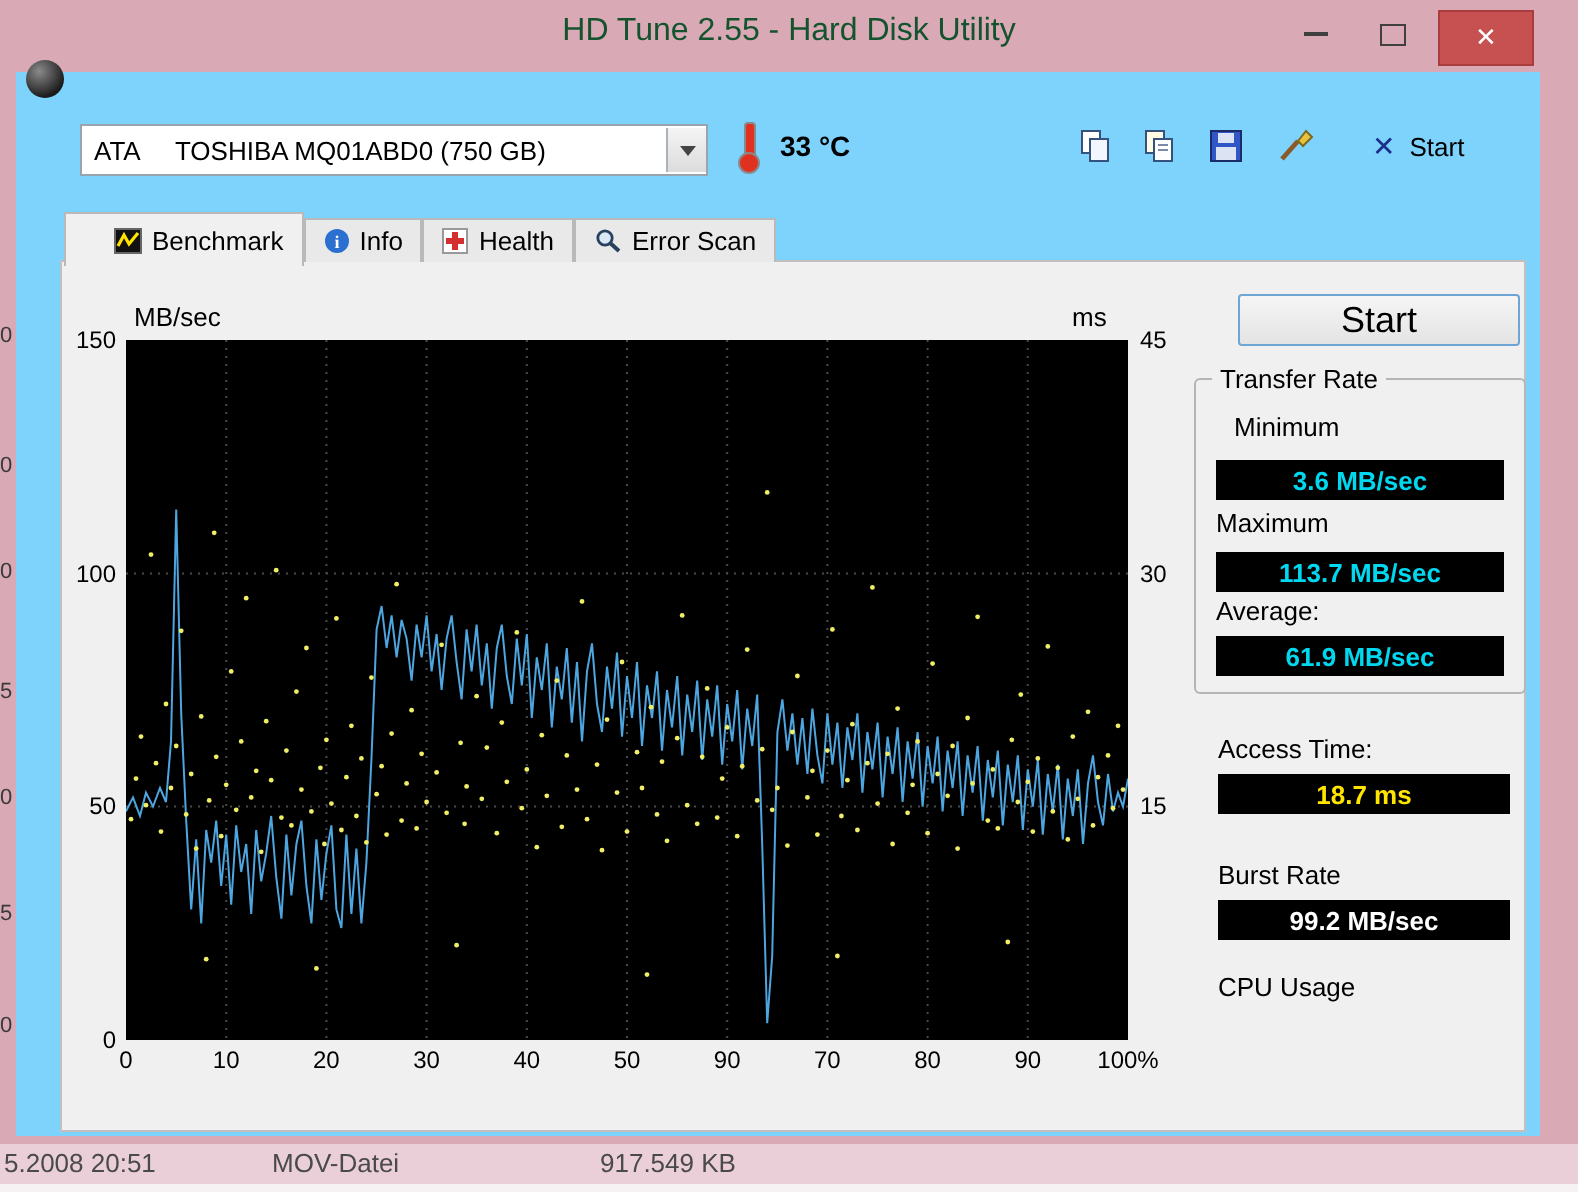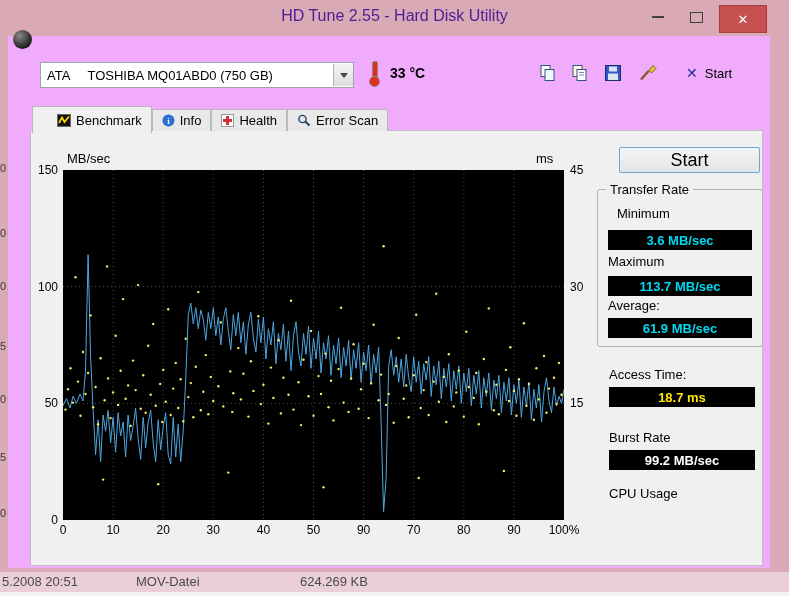--- a/index.html
+++ b/index.html
@@ -10,32 +10,32 @@
   #left-fragments{position:absolute;left:0;top:0;width:9px;height:596px;overflow:hidden;z-index:0;}
   #left-fragments span{position:absolute;left:0;font-size:11px;color:#3a3a3a;}
   .bg-bottom-row{position:absolute;left:0;top:572px;width:100%;height:20px;background:#eacfd8;
                  font-size:13px;color:#4a4a4a;z-index:0;}
   .bg-bottom-row span{position:absolute;top:2px;white-space:nowrap;}
   .bg-date{left:2px;} .bg-type{left:136px;} .bg-size{left:300px;}
   .bg-bottom-white{position:absolute;left:0;bottom:0;width:100%;height:4px;background:#f6f1f3;z-index:0;}
 
   
   .titlebar{position:absolute;left:0;top:0;width:100%;height:36px;z-index:2;}
-  .title{position:absolute;left:50%;top:7px;transform:translateX(-50%);font-size:16px;color:#4c1d95;white-space:nowrap;}
+  .title{position:absolute;left:50%;top:7px;transform:translateX(-50%);font-size:16px;color:#14532d;white-space:nowrap;}
   .winbtns{position:absolute;right:22px;top:5px;display:flex;gap:8px;align-items:flex-start;}
   .wb{display:flex;align-items:center;justify-content:center;cursor:default;}
   .wb.min,.wb.max{width:30px;height:24px;}
   .glyph-min{display:block;width:12px;height:0;border-top:2px solid #404040;}
   .glyph-max{display:block;width:11px;height:9px;border:1.5px solid #404040;background:transparent;}
   .wb.close{width:46px;height:26px;background:#c75050;border:1px solid #a93d3d;color:#fff;font-size:13px;}
   .app-icon{position:absolute;left:13px;top:30px;width:19px;height:19px;border-radius:50%;z-index:3;
             background:radial-gradient(circle at 35% 30%, #8a8a8a, #1b1b1b 72%);}
 
   
-  .client{position:absolute;left:8px;top:36px;width:762px;height:532px;background:#f0abfc;z-index:1;}
+  .client{position:absolute;left:8px;top:36px;width:762px;height:532px;background:#7dd3fc;z-index:1;}
 
   
   .combo{position:absolute;left:32px;top:26px;width:312px;height:24px;background:#fff;
          border:1px solid #9aa4ad;display:flex;align-items:center;}
   .combo-text{flex:1;padding-left:6px;font-size:13px;white-space:pre;overflow:hidden;}
   .combo-arrow{width:19px;height:22px;border-left:1px solid #aab2ba;background:linear-gradient(#f4f4f4,#dcdcdc);
                display:flex;align-items:center;justify-content:center;}
   .combo-arrow i{display:block;width:0;height:0;border-left:4px solid transparent;border-right:4px solid transparent;
                  border-top:5px solid #444;}
   .thermo{position:absolute;left:360px;top:25px;width:12px;height:27px;}
@@ -94,21 +94,21 @@
       <span style="top: 227px;">0</span>
       <span style="top: 280px;">0</span>
       <span style="top: 340px;">5</span>
       <span style="top: 393px;">0</span>
       <span style="top: 451px;">5</span>
       <span style="top: 507px;">0</span>
     </div>
   <div class="bg-bottom-row">
     <span class="bg-date">5.2008 20:51</span>
     <span class="bg-type">MOV-Datei</span>
-    <span class="bg-size">624.269 KB</span>
+    <span class="bg-size">917.549 KB</span>
   </div>
   <div class="bg-bottom-white"></div>
 
   <div class="titlebar">
     <span class="title">HD Tune 2.55 - Hard Disk Utility</span>
     <div class="winbtns">
       <div class="wb min">
           <span class="glyph-min"></span>
         </div>
       <div class="wb max">

